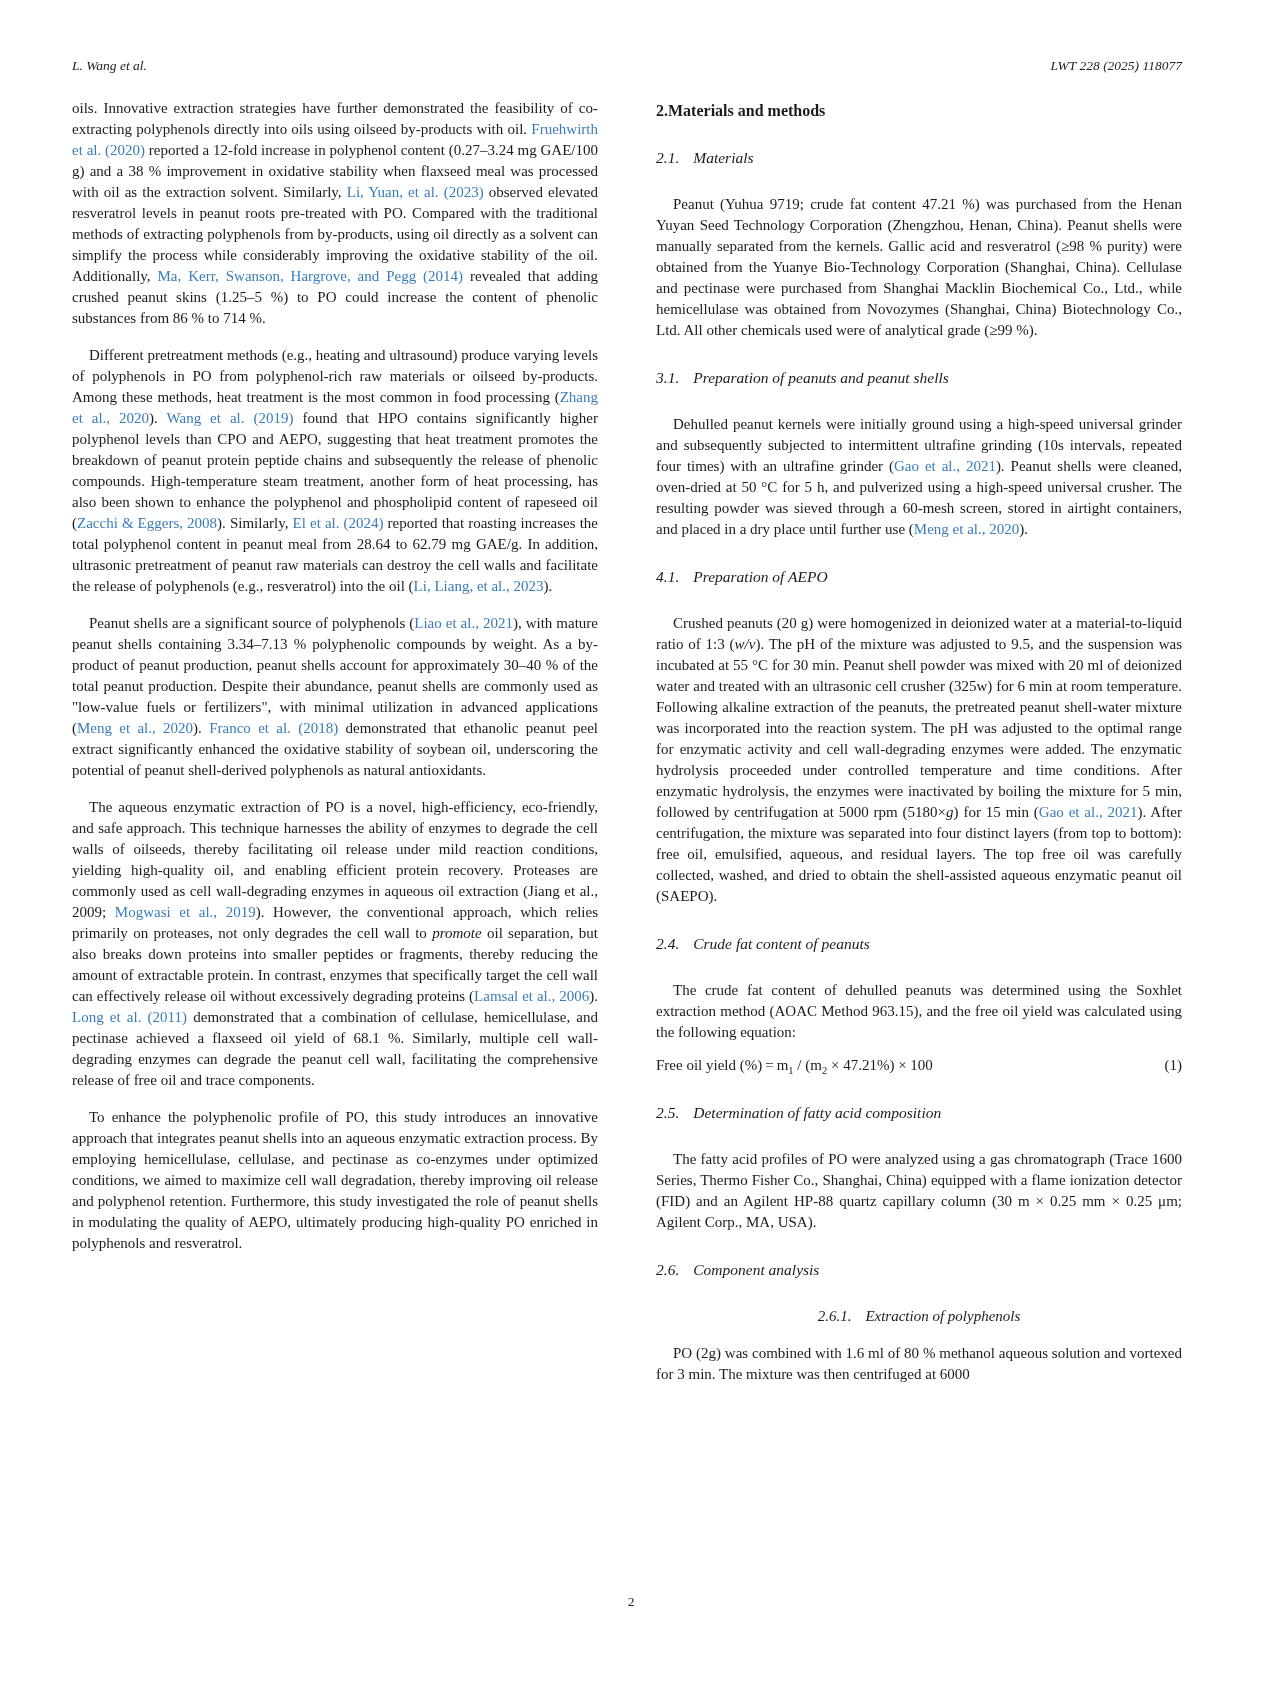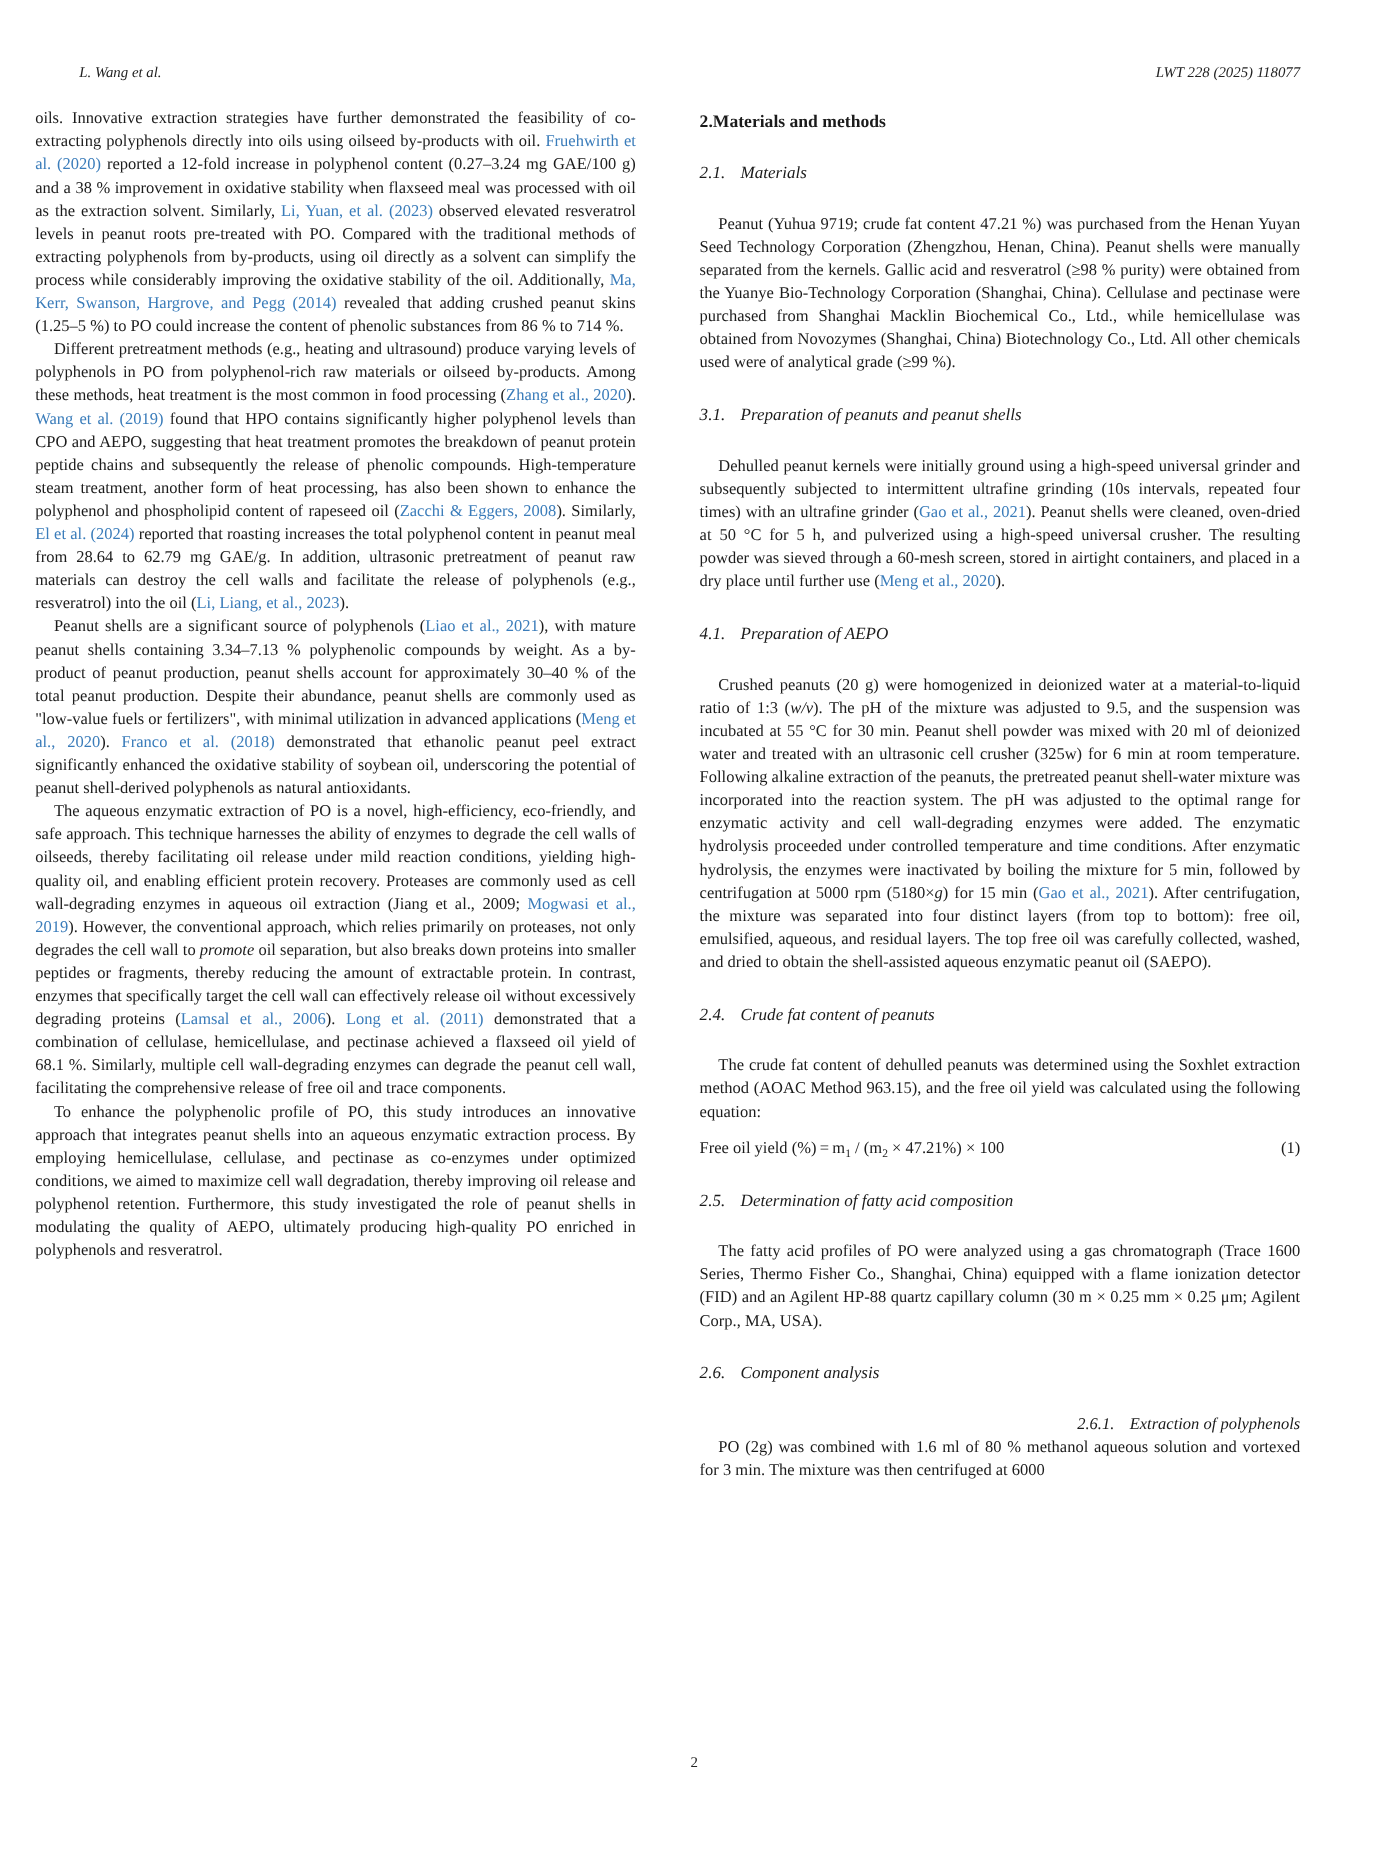--- a/index.html
+++ b/index.html
@@ -14,44 +14,44 @@
   }
   .header {
     display: flex; justify-content: space-between;
     padding: 58px 80px 0 72px;
     font-style: italic;
     font-size: 13.5px;
     color: #222222;
   }
   .body-cols {
     display: flex; gap: 58px;
-    padding: 24px 80px 0 32px;
+    padding: 24px 80px 0 72px;
   }
   .col {
     flex: 1 1 0;
     text-align: justify;
     font-size: 15px;
     line-height: 21px;
   }
   .para { margin: 0; }
-  .para.indent { text-indent: 17px; }
+  .para.indent { text-indent: 17px; margin-top: 16px; }
   .h1 {
     font-size: 16px; font-weight: 700;
     margin: 2px 0 26px 0;
   }
   .h2 {
     font-size: 15.5px; font-weight: 400; font-style: italic;
     margin: 26px 0 26px 0;
     text-align: left;
   }
   .h2 .secnum, .h3 .secnum { margin-right: 14px; }
   .h3 {
     font-size: 15px; font-weight: 400; font-style: italic;
     margin: 21px 0 0 0;
-    text-align: right;
+    text-align: center;
   }
   .equation {
     display: flex; justify-content: space-between; align-items: center;
     margin: 12px 0 12px 0;
     text-align: left;
   }
   sub { font-size: 10.5px; line-height: 0; }
   a.cite { color: var(--link-color, #3a7cba); text-decoration: none; cursor: pointer; }
   .footer {
     position: absolute; left: 0; right: 0; top: 1594px;

